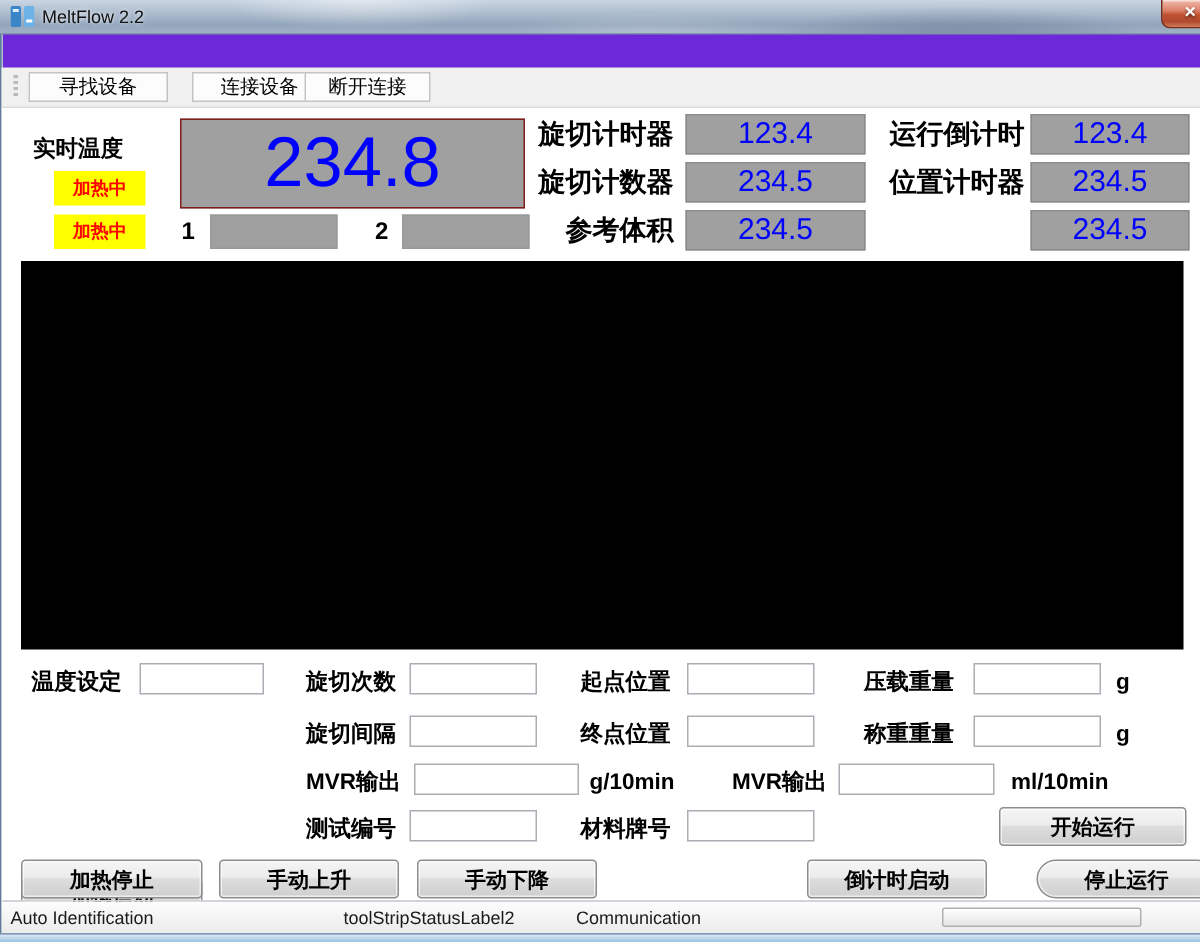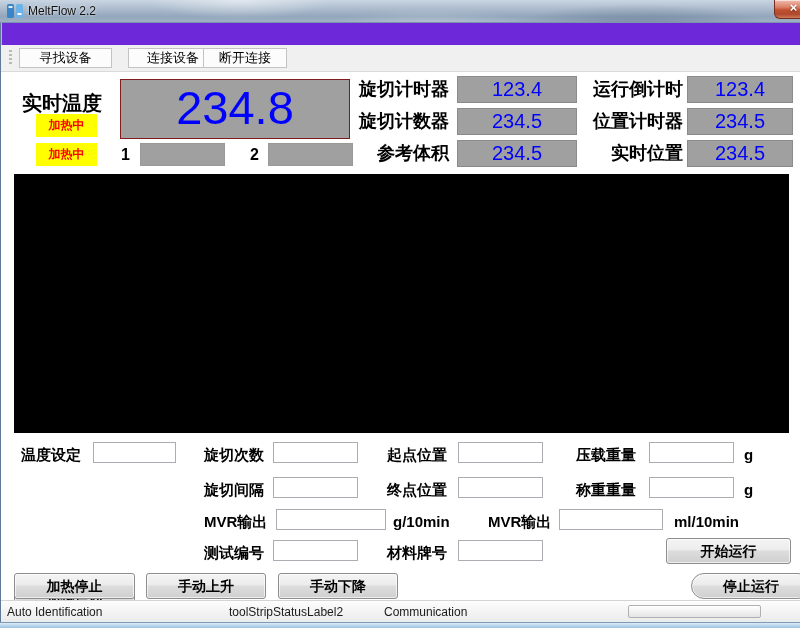--- a/index.html
+++ b/index.html
@@ -31,21 +31,21 @@
   .toolbar{position:absolute;top:45px;left:1px;right:1px;height:26px;background:#f0f0f0;
     border-bottom:1px solid #dadada;}
   .toolbar-grip{position:absolute;left:8px;top:5px;width:3px;height:16px;
     background:repeating-linear-gradient(180deg,#b9b9b9 0 2px,transparent 2px 4px);}
   .tool-btn{position:absolute;top:3px;height:20px;background:#fcfcfc;border:1px solid #c3c3c3;
     font-size:13px;text-align:center;line-height:18px;box-sizing:border-box;cursor:pointer;}
 
   
   .main{position:absolute;top:72px;left:1px;right:1px;height:529px;background:#ffffff;}
 
-  .blabel{position:absolute;font-weight:bold;font-size:20px;color:#000;}
+  .blabel{position:absolute;font-weight:bold;font-size:15px;color:#000;}
   .heat-label{position:absolute;left:35px;width:61px;height:23px;background:#ffff00;
     color:#ff0000;font-weight:bold;font-size:12px;text-align:center;line-height:23px;}
   .big-display{position:absolute;left:119px;top:7px;width:230px;height:60px;background:#a0a0a0;
     border:1px solid #7f1d1d;box-sizing:border-box;color:#0000ff;font-size:47px;
     text-align:center;line-height:56px;}
   .ind-num{position:absolute;top:71px;font-weight:bold;font-size:16px;line-height:23px;color:#000;}
   .ind-box{position:absolute;top:71px;width:85px;height:23px;background:#a0a0a0;border:1px solid #999;box-sizing:border-box;}
 
   .rlabel{position:absolute;font-weight:bold;font-size:18px;line-height:27px;text-align:right;color:#000;}
   .rl-label{left:333px;width:115px;}
@@ -119,21 +119,20 @@
     <div class="vbox rl-box rw1">123.4</div>
     <div class="rlabel rl-label rw2">旋切计数器</div>
     <div class="vbox rl-box rw2">234.5</div>
     <div class="rlabel rl-label rw3">参考体积</div>
     <div class="vbox rl-box rw3">234.5</div>
 
     <div class="rlabel rr-label rw1">运行倒计时</div>
     <div class="vbox rr-box rw1">123.4</div>
     <div class="rlabel rr-label rw2">位置计时器</div>
     <div class="vbox rr-box rw2">234.5</div>
-    <div class="rlabel rr-label rw3">实时位置</div>
     <div class="vbox rr-box rw3">234.5</div>
 
     <div class="plot"></div>
 
     <div class="flabel" style="left:20px;top:372px;">温度设定</div>
     <input class="tb" style="left: 92px; top: 370px; width: 83px;" value="">
     <div class="flabel" style="left:203px;top:372px;">旋切次数</div>
     <input class="tb" style="left: 272px; top: 370px; width: 85px;" value="">
     <div class="flabel" style="left:386px;top:372px;">起点位置</div>
     <input class="tb" style="left: 457px; top: 370px; width: 85px;" value="">
@@ -159,20 +158,21 @@
     <div class="btn" style="left:13px;top:466px;width:121px;margin-top:48px;">加热启动</div>
     <div class="flabel" style="left:203px;top:470px;">测试编号</div>
     <input class="tb" style="left: 272px; top: 468px; width: 85px;" value="">
     <div class="flabel" style="left:386px;top:470px;">材料牌号</div>
     <input class="tb" style="left: 457px; top: 468px; width: 85px;" value="">
     <div class="btn" style="left:665px;top:466px;width:125px;">开始运行</div>
 
     <div class="btn" style="left:13px;top:501px;width:121px;">加热停止</div>
     <div class="btn" style="left:145px;top:501px;width:120px;">手动上升</div>
     <div class="btn" style="left:277px;top:501px;width:120px;">手动下降</div>
+    <div class="btn" style="left:537px;top:501px;width:120px;">倒计时启动</div>
     <div class="btn" style="left:690px;top:501px;width:120px;border-radius:13px;">停止运行</div>
   </div>
 
   <div class="statusbar">
     <span class="status-text" style="left:6px;">Auto Identification</span>
     <span class="status-text" style="left:228px;">toolStripStatusLabel2</span>
     <span class="status-text" style="left:383px;">Communication</span>
     <div class="progress"></div>
     <div class="resize-grip"></div>
   </div>

